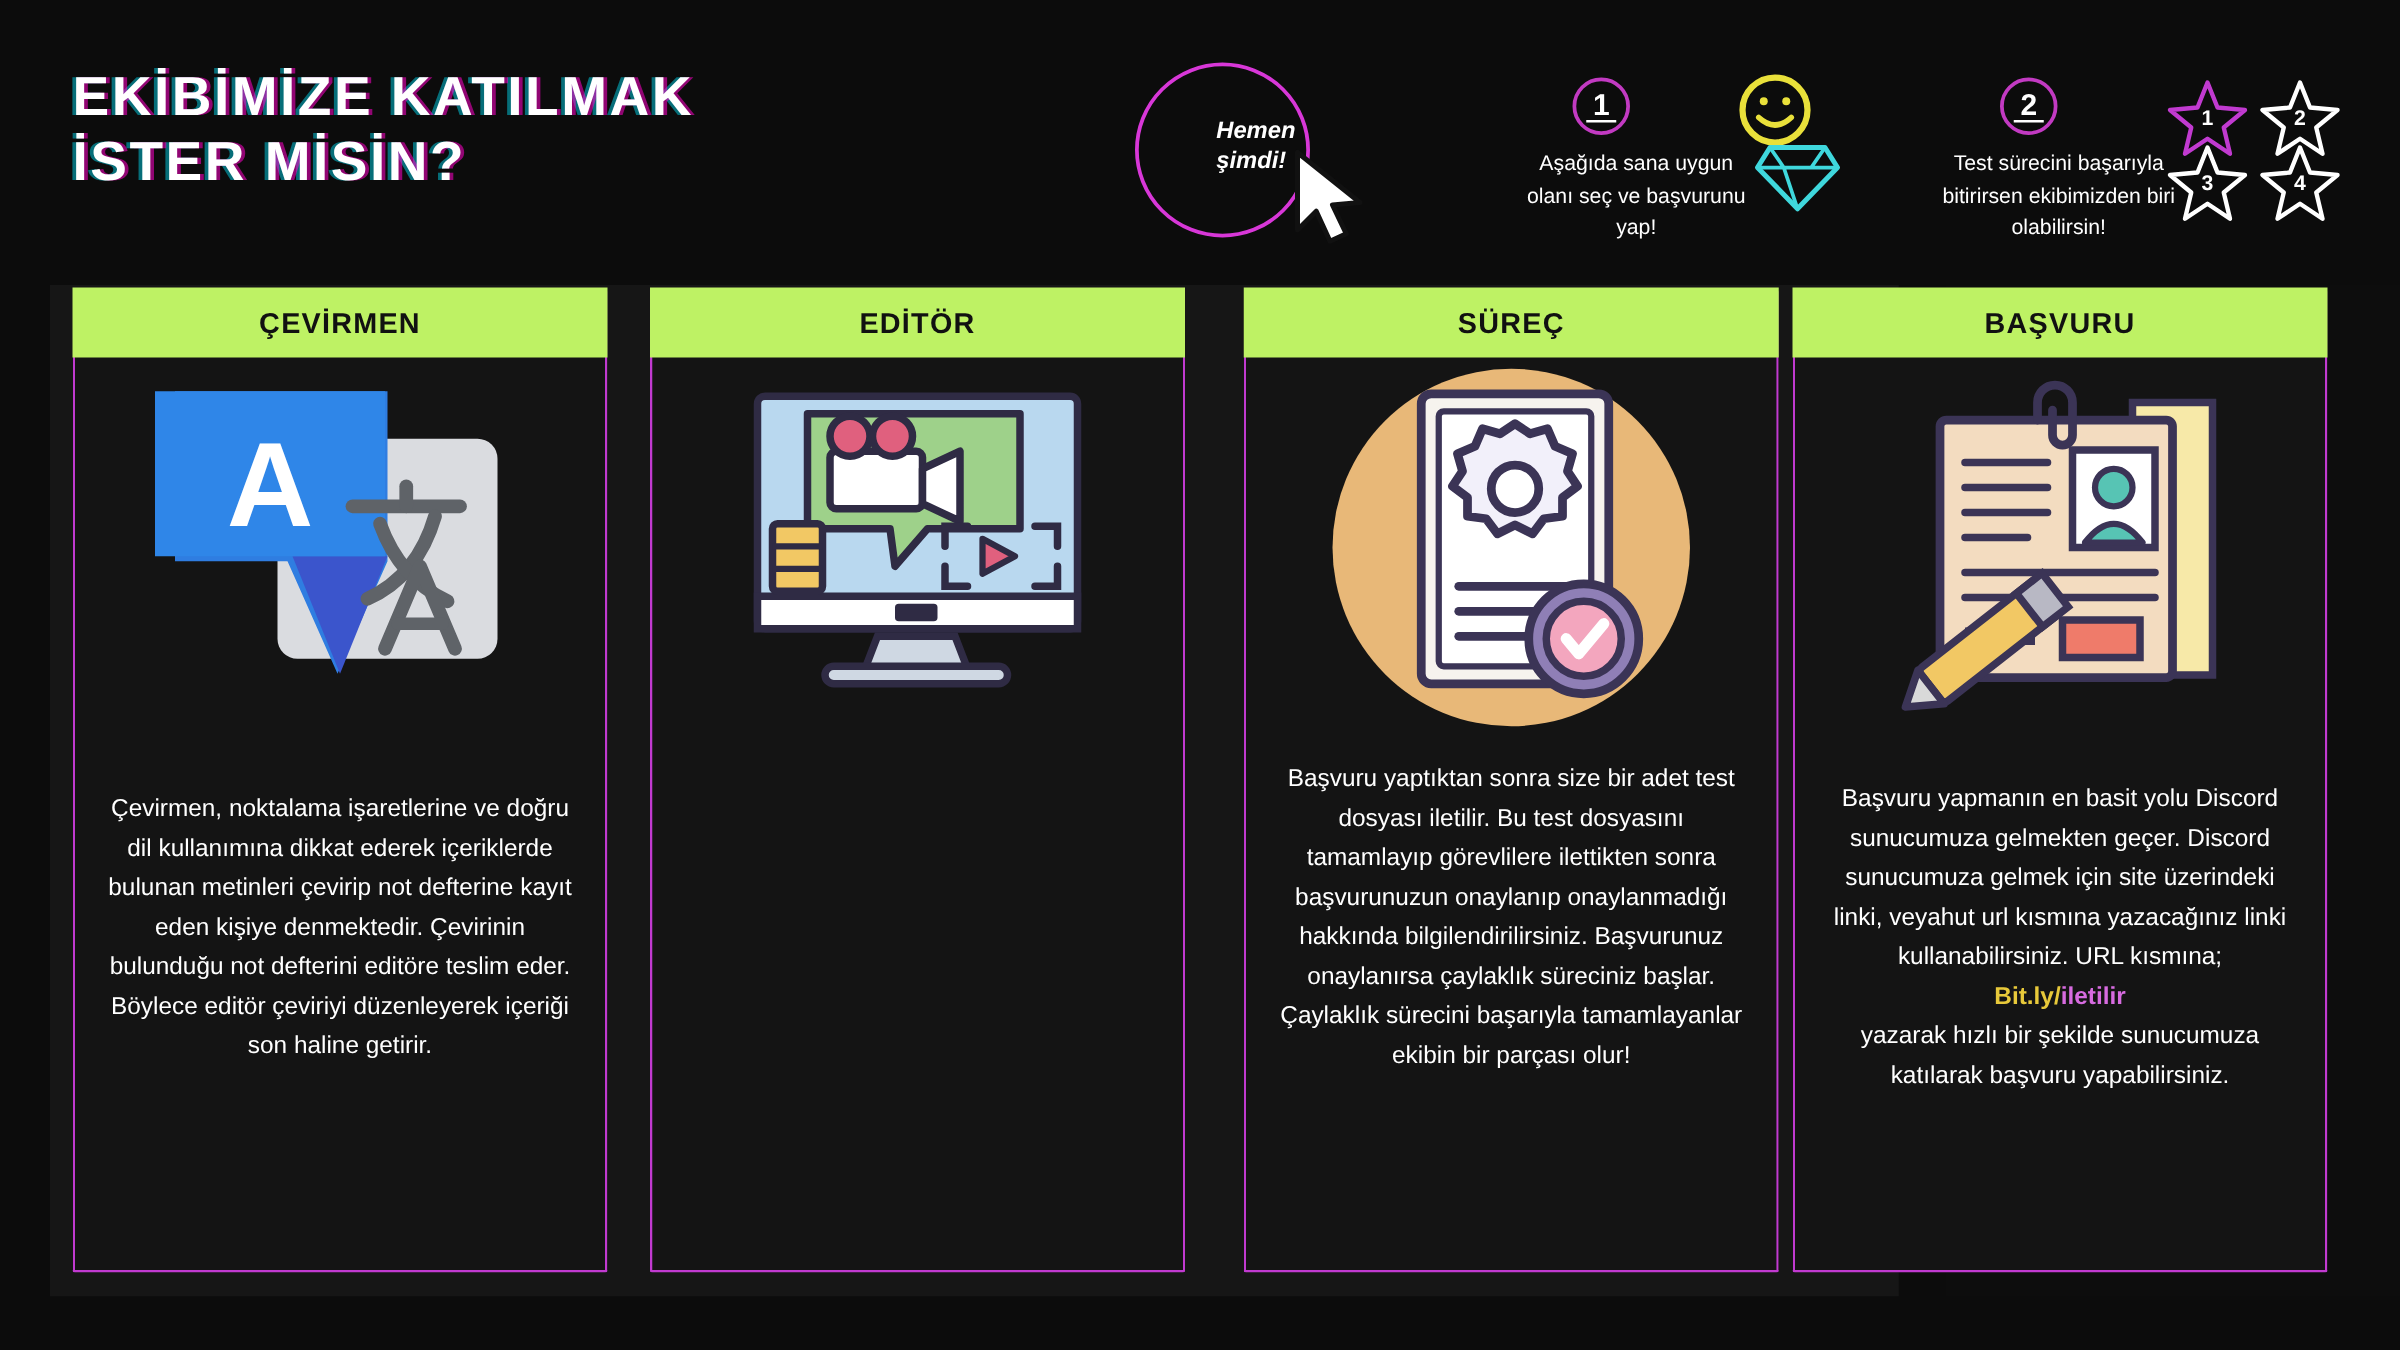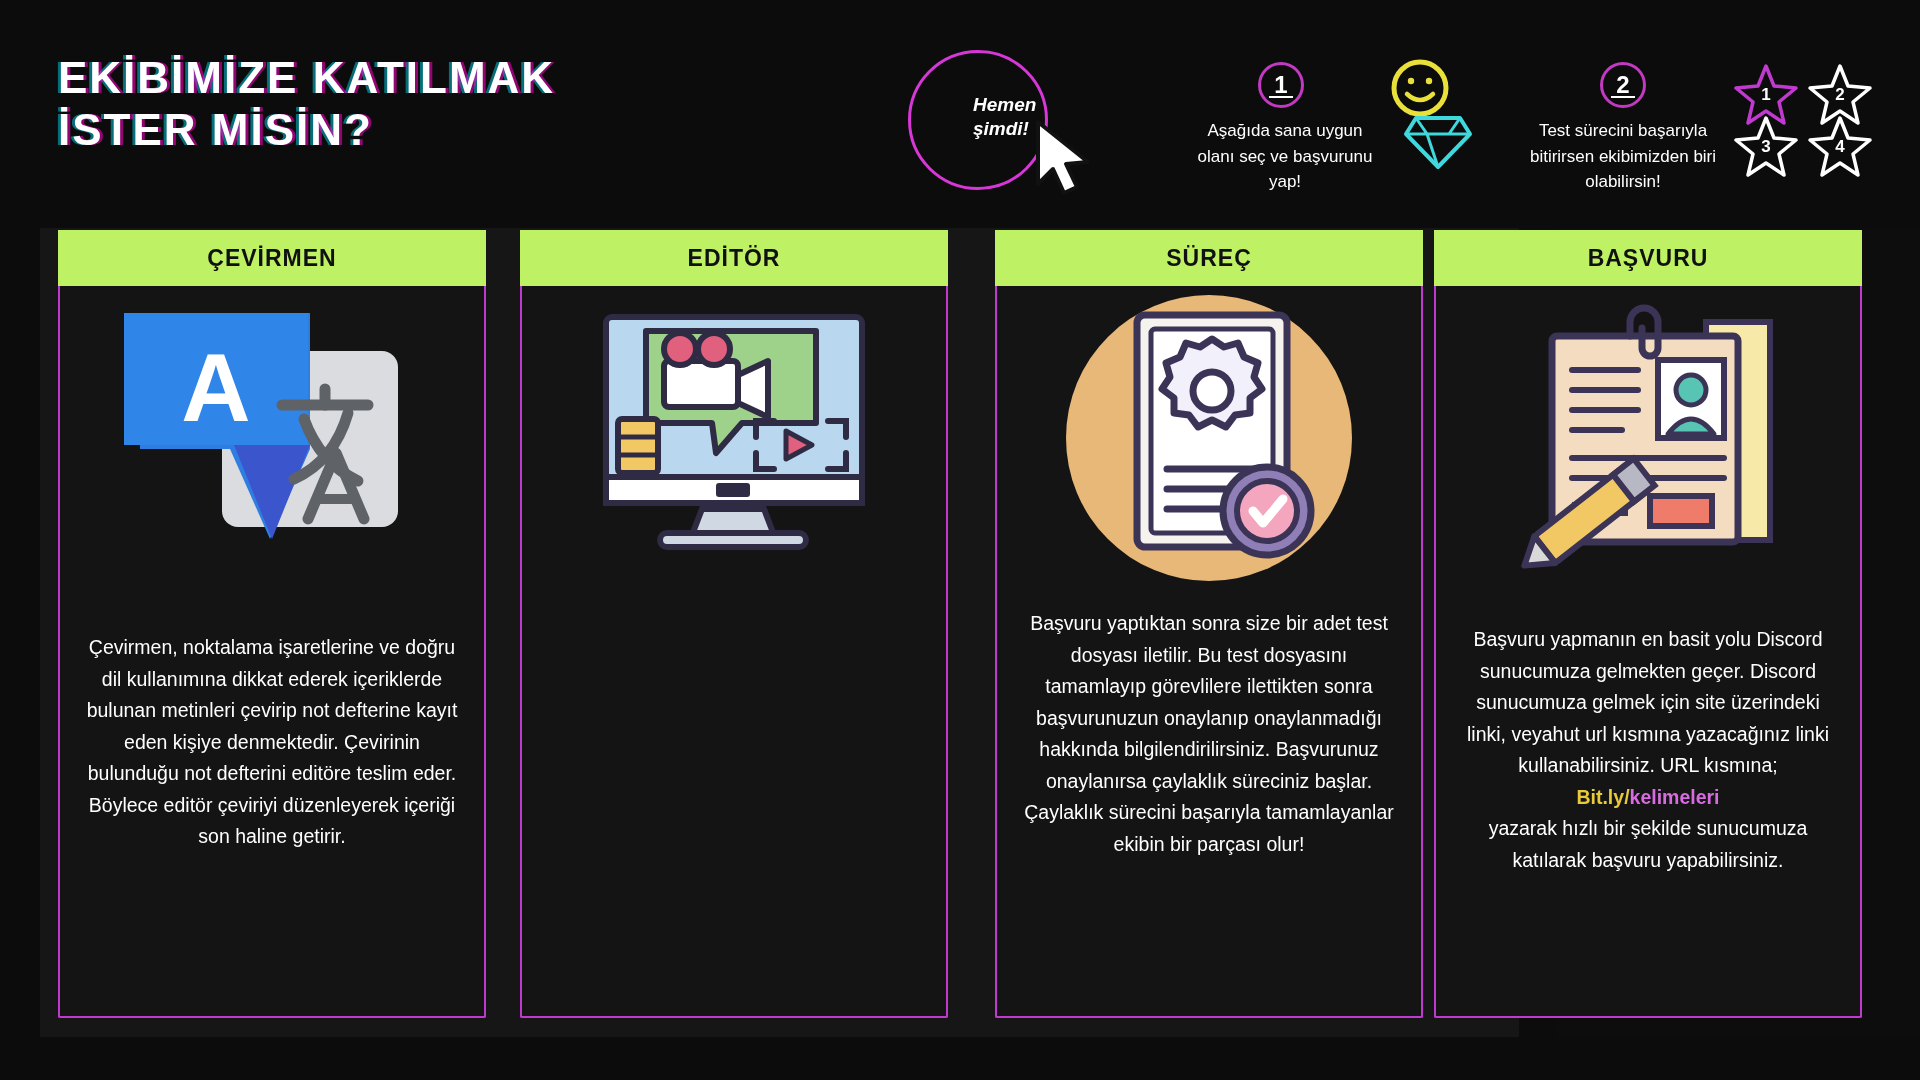--- a/index.html
+++ b/index.html
@@ -71,20 +71,21 @@
     display: flex; align-items: center; justify-content: center;
   }
   .stepnum::after {
     content: ""; position: absolute; left: 8px; right: 8px; bottom: 7px;
     height: 2px; background: #fff;
   }
   .steptext {
     position: absolute;
     color: #fff; font-size: 17px; line-height: 1.5; text-align: center;
     font-weight: 500;
+    margin-left: 24px;
   }
   .smiley {
     position: absolute; left: 1390px; top: 58px; width: 60px; height: 60px;
   }
   .diamond {
     position: absolute; left: 1400px; top: 112px; width: 76px; height: 60px;
   }
   .stars {
     position: absolute; left: 1730px; top: 60px; width: 148px; height: 120px;
   }
@@ -291,19 +292,19 @@
         <g transform="rotate(-38 108 200)">
           <rect x="28" y="186" width="120" height="34" rx="4" fill="#f2c864" stroke="#3b3456" stroke-width="6"></rect>
           <path d="M28 186 l-26 17 26 17 Z" fill="#d9d9d9" stroke="#3b3456" stroke-width="6" stroke-linejoin="round"></path>
           <rect x="128" y="186" width="26" height="34" fill="#b8b8c4" stroke="#3b3456" stroke-width="6"></rect>
         </g>
       </svg>
     </div>
     <div class="body">
       <span>Başvuru yapmanın en basit yolu Discord sunucumuza gelmekten geçer. Discord sunucumuza gelmek için site üzerindeki linki, veyahut url kısmına yazacağınız linki kullanabilirsiniz. URL kısmına;</span>
       <br>
-      <span class="lnk-b">Bit.ly/</span><span class="lnk-w">kelimeleri</span>
+      <span class="lnk-b">Bit.ly/</span><span class="lnk-w">iletilir</span>
       <br>
       <span>yazarak hızlı bir şekilde sunucumuza katılarak başvuru yapabilirsiniz.</span>
     </div>
   </div>
 
 </div>
 
 </body></html>

